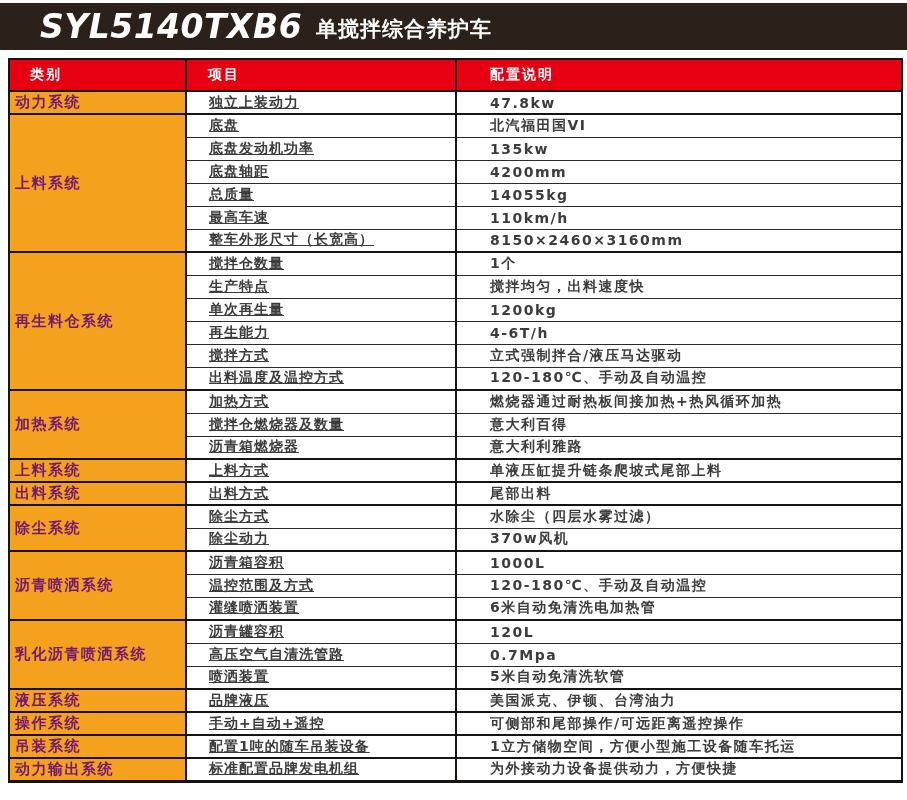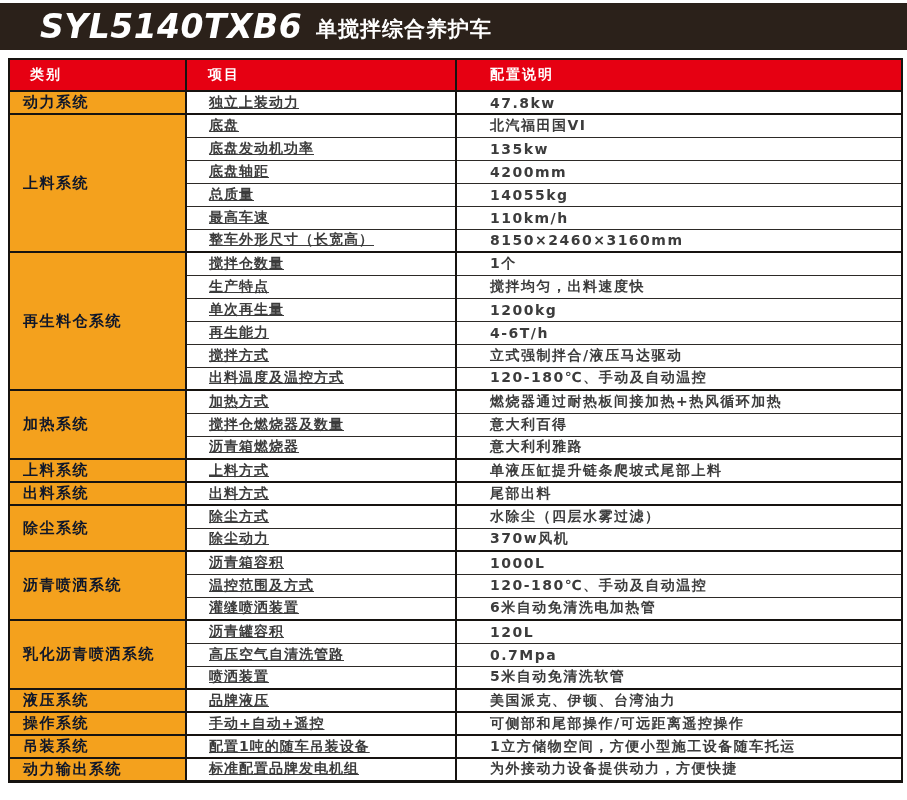--- a/index.html
+++ b/index.html
@@ -41,22 +41,22 @@
 
   td {
     height: 23px; font-size: 14px; font-weight: bold; color: #3c3c3c;
     background: #ffffff; white-space: nowrap; overflow: hidden;
     border-left: 2px solid #161310; border-right: 2px solid #161310;
     border-top: 1px solid #2d2a27;
   }
   td.item-cell  { padding-left: 22px; letter-spacing: 1px; text-decoration: underline; }
   td.value-cell { padding-left: 33px; letter-spacing: 1.5px; }
   td.category-cell {
-    background: #f4a11d; color: #0f172a; font-size: 15px;
-    padding-left: 13px; letter-spacing: 1.5px; vertical-align: middle;
+    background: #f4a11d; color: #701a75; font-size: 15px;
+    padding-left: 5px; letter-spacing: 1.5px; vertical-align: middle;
     border-top: 2px solid #161310; border-bottom: 2px solid #161310;
   }
   tr.group-start td { border-top: 2px solid #161310; }
 </style>
 </head>
 <body>
 
 <div class="title-bar">
   <span class="model">SYL5140TXB6</span>
   <span class="subtitle">单搅拌综合养护车</span>

